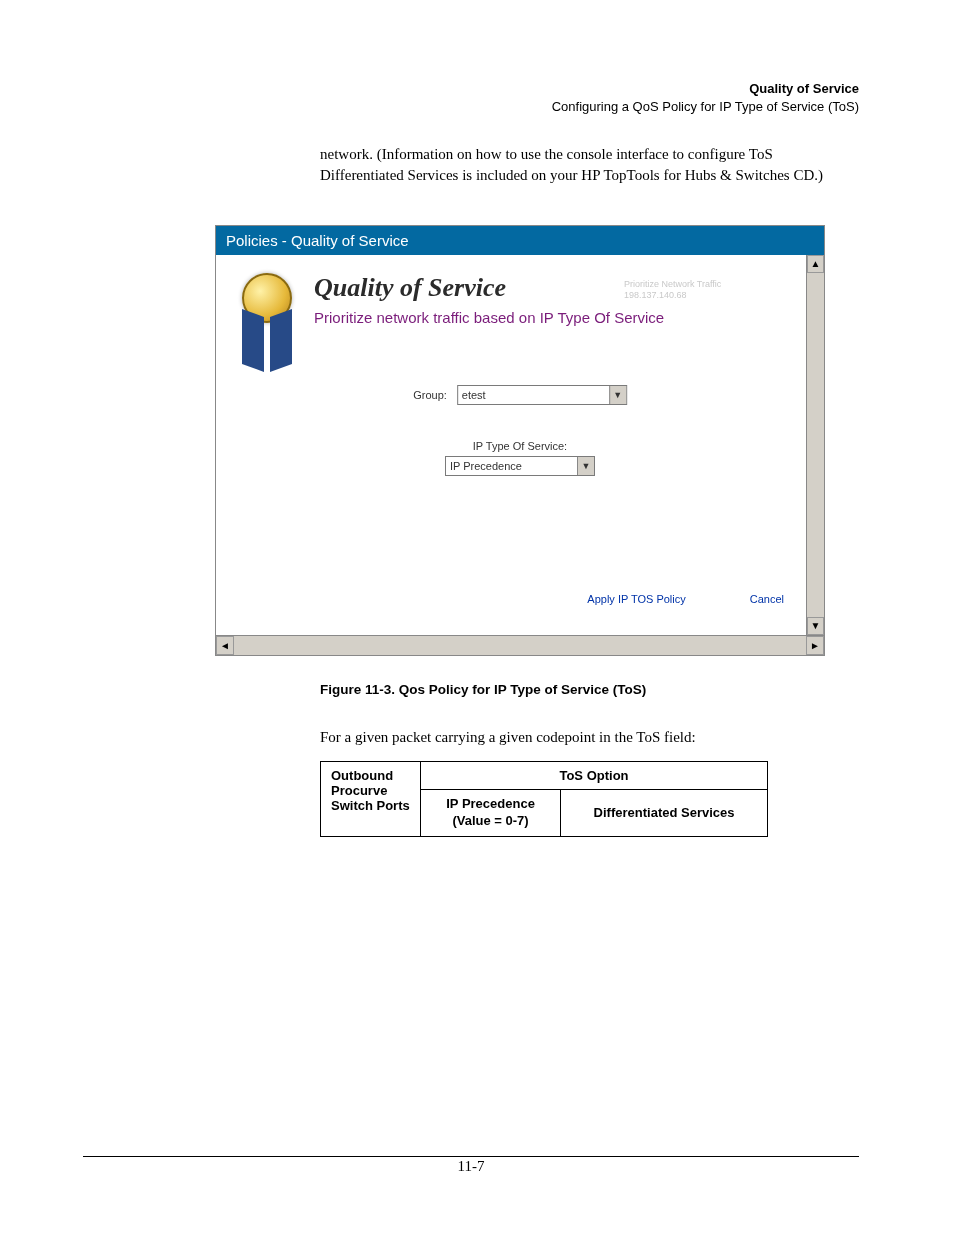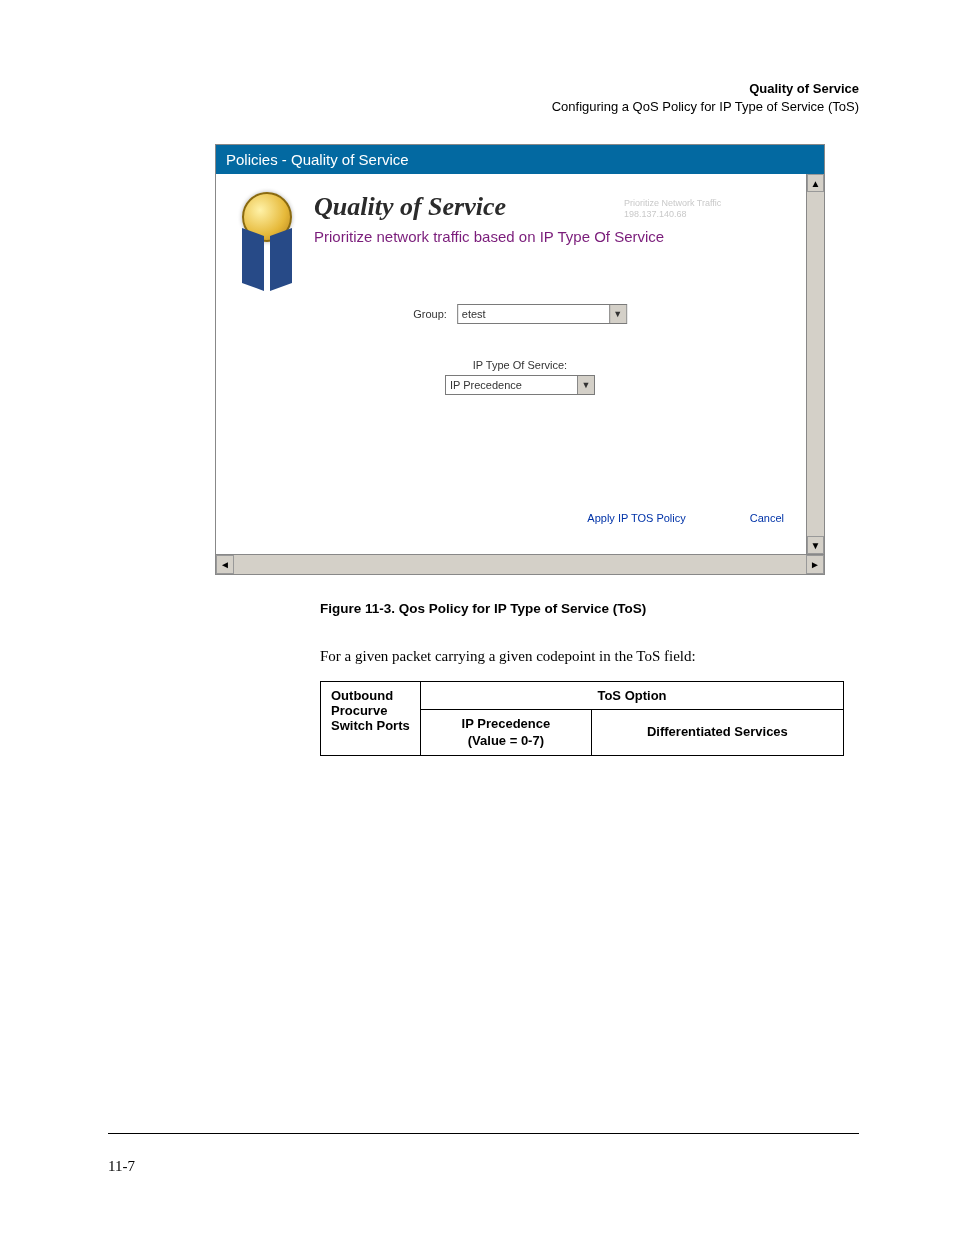--- a/index.html
+++ b/index.html
@@ -190,59 +190,60 @@
   }
   .body-text2 {
     margin-left: 225px;
     font-family: 'Century Schoolbook', 'Times New Roman', serif;
     font-size: 15px;
     line-height: 1.35;
     margin-bottom: 14px;
   }
   .tos-table {
     margin-left: 225px;
-    width: 524px;
+    width: 448px;
     border-collapse: collapse;
     font-family: Arial, Helvetica, sans-serif;
     font-size: 13px;
   }
   .tos-table td, .tos-table th {
     border: 1px solid #000;
     padding: 6px 10px;
     text-align: center;
     vertical-align: middle;
   }
   .tos-table .left-head {
     text-align: left;
     font-weight: bold;
     width: 100px;
     vertical-align: top;
   }
   .tos-table .span-head { font-weight: bold; }
   .tos-table .sub-head { font-weight: bold; line-height: 1.3; }
   .footer {
     position: absolute;
-    left: 108px; right: 95px; bottom: 60px;
+    left: 83px; right: 95px; bottom: 60px;
     border-top: 1px solid #000;
-    padding-top: 24px;
-    text-align: left;
+    padding-top: 1px;
+    text-align: center;
     font-family: 'Century Schoolbook', 'Times New Roman', serif;
     font-size: 15px;
   }
 </style>
 </head>
 <body>
 
 <div class="page">
 
   <div class="header-block">
     <div class="header-title">Quality of Service</div>
     <div>Configuring a QoS Policy for IP Type of Service (ToS)</div>
   </div>
 
+  <div class="body-text">network. (Information on how to use the console interface to configure ToS Differentiated Services is included on your HP TopTools for Hubs &amp; Switches CD.)</div>
 
   <div class="figure-frame">
     <div class="fig-titlebar">Policies - Quality of Service</div>
     <div class="fig-content">
 
       <div class="qos-banner">
         <div class="ribbon">
           <div class="tail left"></div>
           <div class="tail right"></div>
           <div class="medal"></div>

